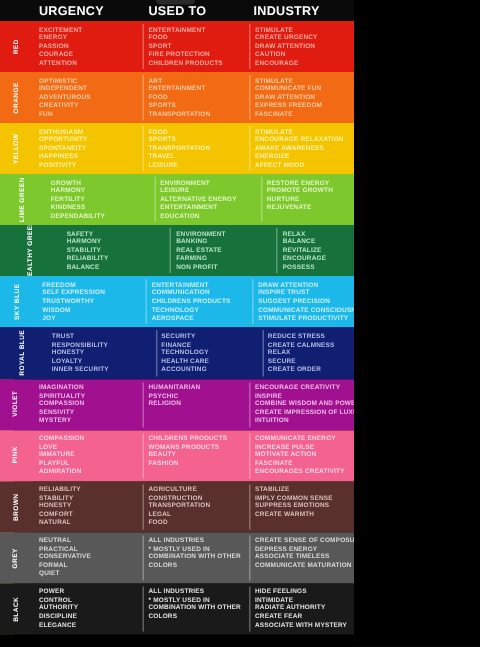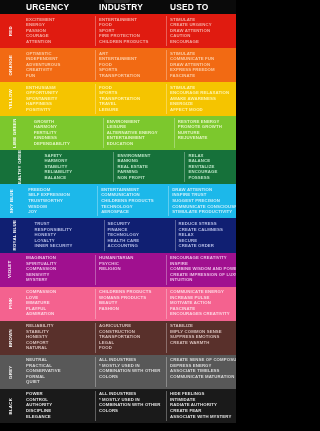--- a/index.html
+++ b/index.html
@@ -135,22 +135,22 @@
 </head>
 <body>
 
 <div id="chart">
   <div class="top-notch"></div>
   <div class="gold-rail"></div>
 
   <div class="header">
     <div class="spacer"></div>
     <div class="hcell c1">URGENCY</div>
+    <div class="hcell c3">USED TO</div>
     <div class="hcell c2">INDUSTRY</div>
-    <div class="hcell c3">USED TO</div>
   </div>
 
   <div class="rows" id="rows-container">
       <div class="row" style="height: 34.0833px; background: rgb(224, 27, 16);">
         <div class="swatch" style="background: rgb(224, 27, 16);">
           <span class="vlabel" style="color: rgb(255, 255, 255);">RED</span>
         </div>
         <div class="cells">
           <div class="cell c1">
             <ul>

